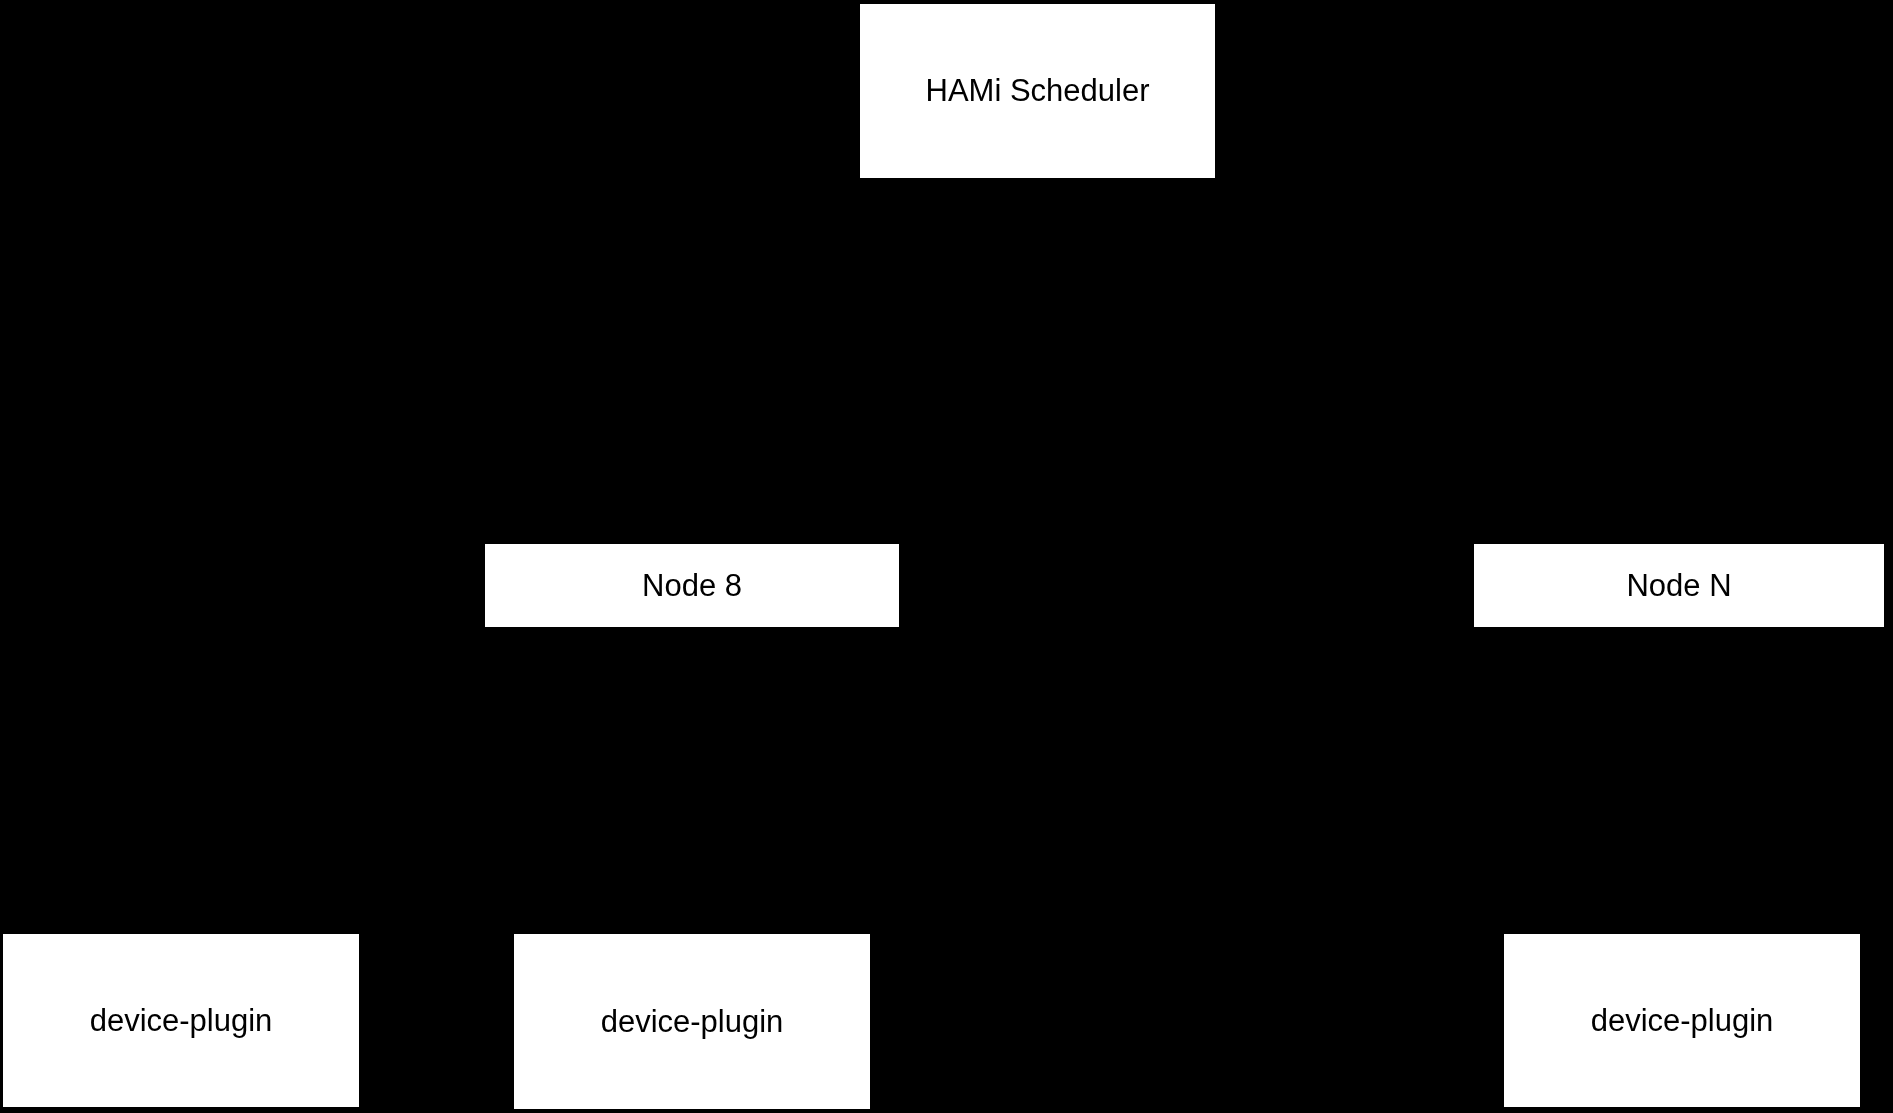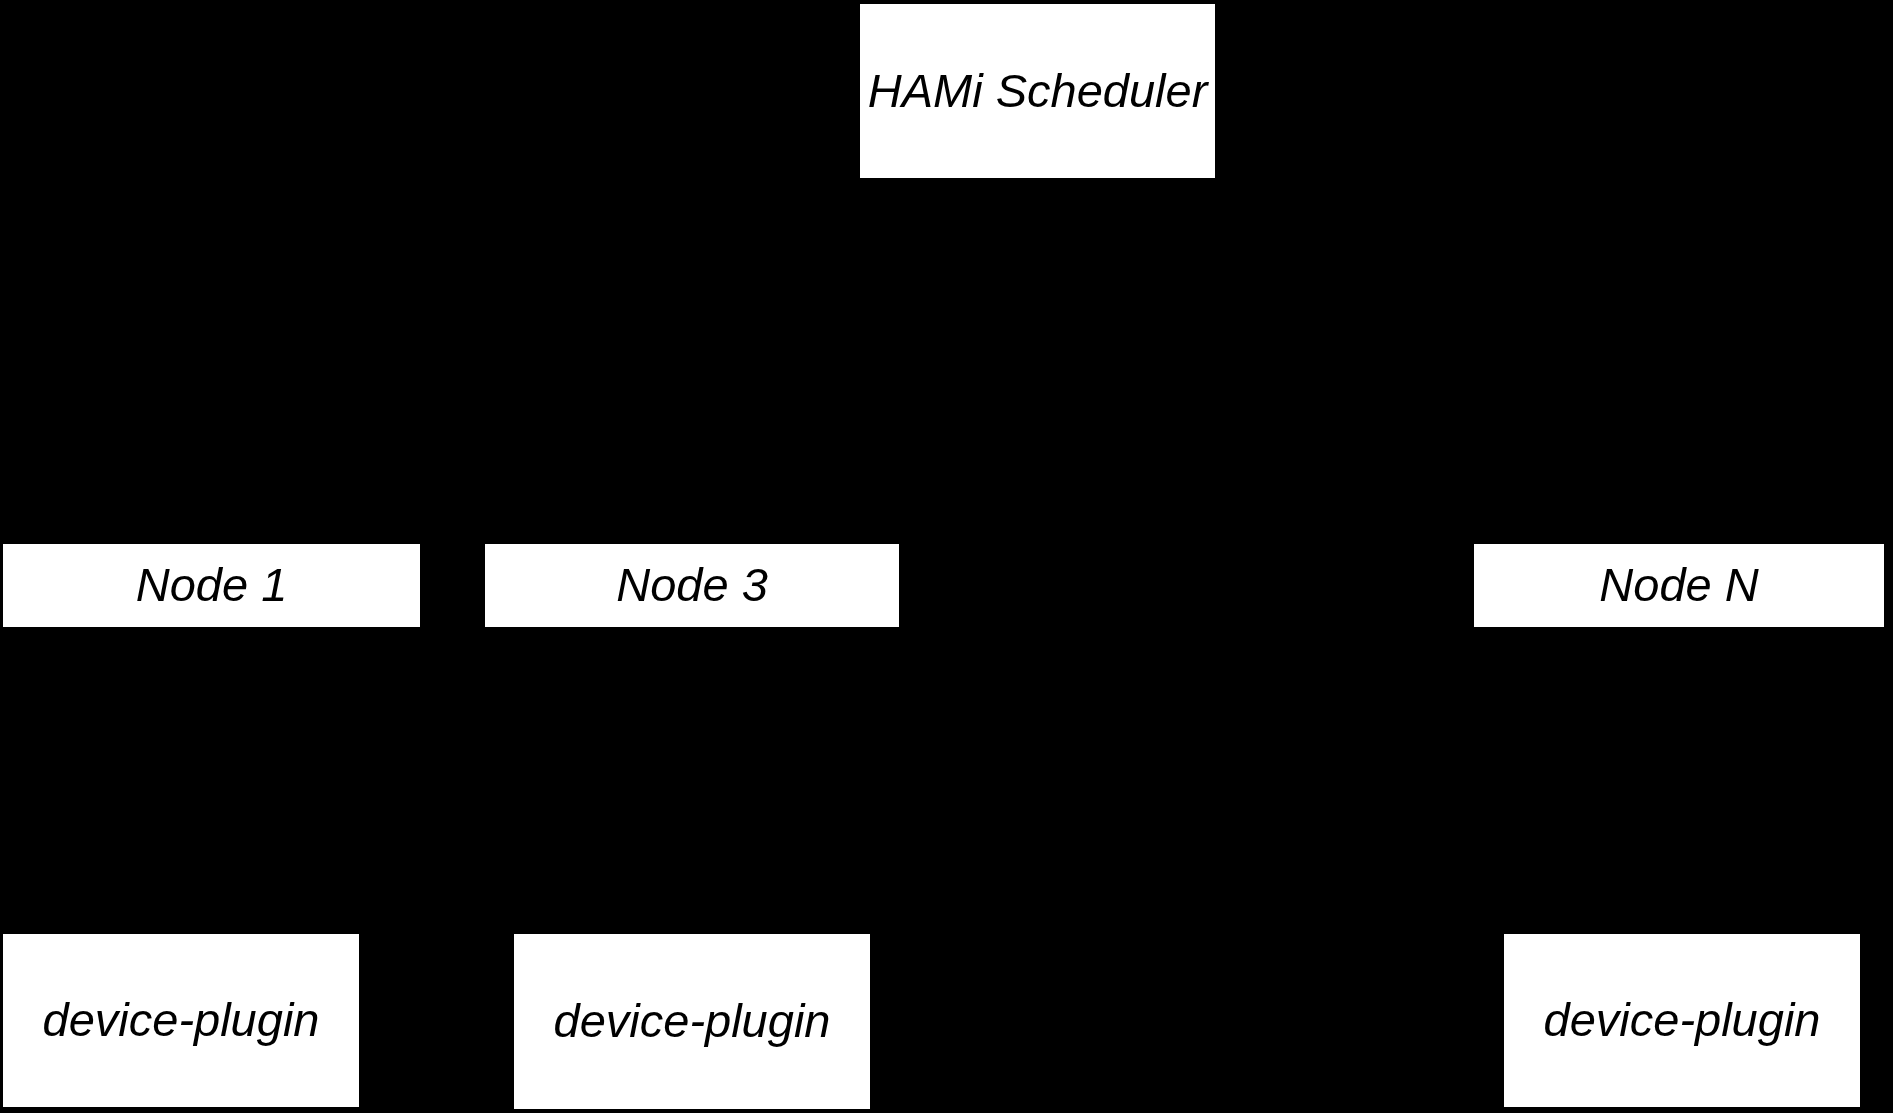--- a/index.html
+++ b/index.html
@@ -19,40 +19,36 @@
     position: absolute;
     background: #ffffff;
     color: #000000;
     display: flex;
     align-items: center;
     justify-content: center;
     box-sizing: border-box;
     border: 1px solid #000000; 
   }
   .dnode-label {
-    font-size: 47px;
+    font-size: 31px;
     line-height: 1.2;
     color: #000000;
     white-space: nowrap;
-    font-style: italic;
   }
 </style>
 </head>
 <body style="background: rgb(0, 0, 0);">
 
 <div id="canvas" style="background: rgb(0, 0, 0);">
 
 <div class="dnode" style="left: 859px; top: 3px; width: 357px; height: 176px; background: rgb(255, 255, 255);">
       <span class="dnode-label" style="color: rgb(0, 0, 0);">HAMi Scheduler</span>
     </div>
-    <div class="dnode" style="left: 2px; top: 543px; width: 419px; height: 85px; background: rgb(255, 255, 255);">
-      <span class="dnode-label" style="color: rgb(0, 0, 0);">Node 1</span>
-    </div>
     <div class="dnode" style="left: 484px; top: 543px; width: 416px; height: 85px; background: rgb(255, 255, 255);">
-      <span class="dnode-label" style="color: rgb(0, 0, 0);">Node 3</span>
+      <span class="dnode-label" style="color: rgb(0, 0, 0);">Node 8</span>
     </div>
     <div class="dnode" style="left: 1473px; top: 543px; width: 412px; height: 85px; background: rgb(255, 255, 255);">
       <span class="dnode-label" style="color: rgb(0, 0, 0); text-align: center;">Node N</span>
     </div>
     <div class="dnode" style="left: 2px; top: 933px; width: 358px; height: 175px; background: rgb(255, 255, 255);">
       <span class="dnode-label" style="color: rgb(0, 0, 0);">device-plugin</span>
     </div>
     <div class="dnode" style="left: 513px; top: 933px; width: 358px; height: 177px; background: rgb(255, 255, 255);">
       <span class="dnode-label" style="color: rgb(0, 0, 0);">device-plugin</span>
     </div>

